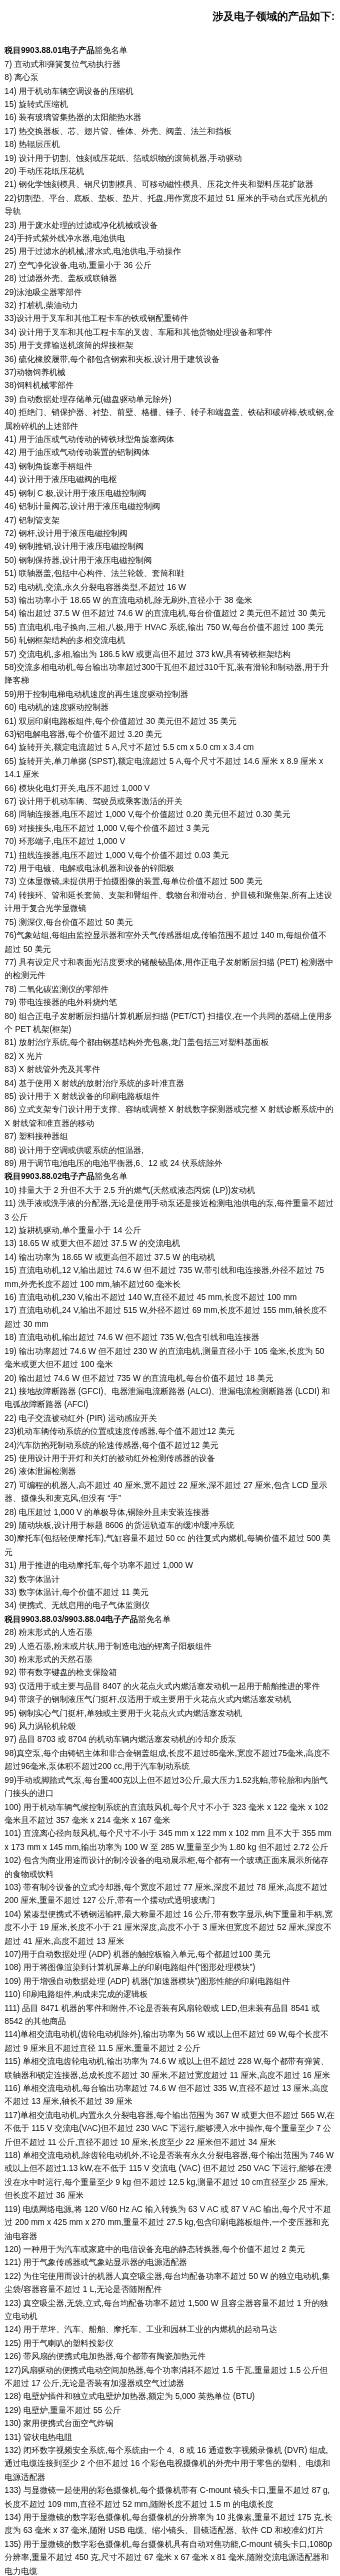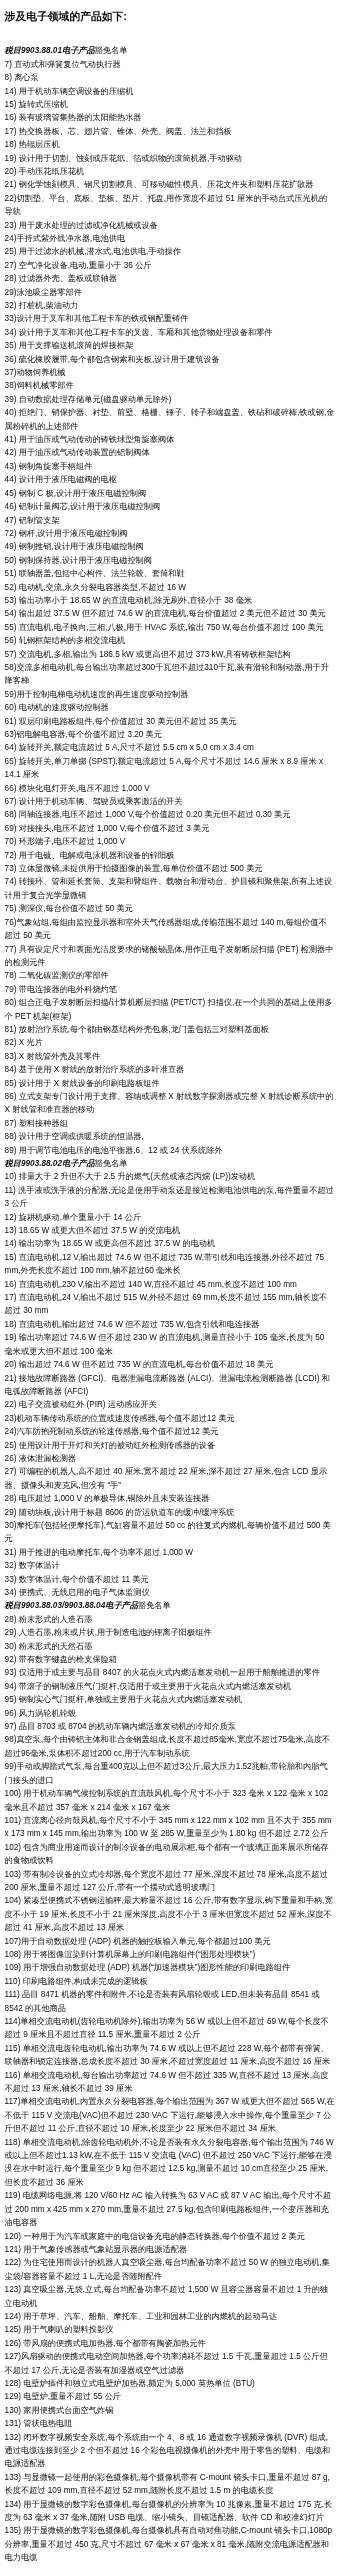--- a/index.html
+++ b/index.html
@@ -1,23 +1,23 @@
 <!DOCTYPE html>
 <html style="font-size:8.2px"><head>
 <meta charset="utf-8">
 <style>
   html,body{margin:0;padding:0;background:#ffffff;}
   body{color:#0d0d0d;font-family:"Liberation Sans","DejaVu Sans",sans-serif;
        font-size:8.2px;line-height:13.4px;-webkit-font-smoothing:antialiased;}
   .page{width:340px;box-sizing:border-box;padding:1px 5.2px 13.4px 4.6px;background:#fff;}
-  .page-title{font-size:10.8px;line-height:15.5px;font-weight:bold;text-align:left;
+  .page-title{font-size:10.8px;line-height:15.5px;font-weight:bold;text-align:right;
               margin:8.2px 0 19.6px 0;}
   p{margin:0;padding:0;}
   .heading{font-weight:normal;}
-  .b{font-weight:bold;font-style:italic;}
+  .b{font-weight:bold;}
   .item{white-space:normal;word-break:break-word;}
 </style>
 </head>
 <body>
 
 <div class="page">
   <h1 class="page-title">涉及电子领域的产品如下:</h1>
 
   <div id="doc-body">
       <p class="heading"><span class="b">税目9903.88.01电子产品</span><span>豁免名单</span></p>
@@ -69,20 +69,21 @@
       <p class="item">60) 电动机的速度驱动控制器</p>
       <p class="item">61) 双层印刷电路板组件,每个价值超过 30 美元但不超过 35 美元</p>
       <p class="item">63)铝电解电容器,每个价值不超过 3.20 美元</p>
       <p class="item">64) 旋转开关,额定电流超过 5 A,尺寸不超过 5.5 cm x 5.0 cm x 3.4 cm</p>
       <p class="item">65) 旋转开关,单刀单掷 (SPST),额定电流超过 5 A,每个尺寸不超过 14.6 厘米 x 8.9 厘米 x 14.1 厘米</p>
       <p class="item">66) 模块化电灯开关,电压不超过 1,000 V</p>
       <p class="item">67) 设计用于机动车辆、驾驶员或乘客激活的开关</p>
       <p class="item">68) 同轴连接器,电压不超过 1,000 V,每个价值超过 0.20 美元但不超过 0.30 美元</p>
       <p class="item">69) 对接接头,电压不超过 1,000 V,每个价值不超过 3 美元</p>
       <p class="item">70) 环形端子,电压不超过 1,000 V</p>
+      <p class="item">71) 扭线连接器,电压不超过 1,000 V,每个价值不超过 0.03 美元</p>
       <p class="item">72) 用于电镀、电解或电泳机器和设备的锌阳极</p>
       <p class="item">73) 立体显微镜,未提供用于拍摄图像的装置,每单位价值不超过 500 美元</p>
       <p class="item">74) 转接环、管和延长套筒、支架和臂组件、载物台和滑动台、护目镜和聚焦架,所有上述设计用于复合光学显微镜</p>
       <p class="item">75) 测深仪,每台价值不超过 50 美元</p>
       <p class="item">76)气象站组,每组由监控显示器和室外天气传感器组成,传输范围不超过 140 m,每组价值不超过 50 美元</p>
       <p class="item">77) 具有设定尺寸和表面光洁度要求的锗酸铋晶体,用作正电子发射断层扫描 (PET) 检测器中的检测元件</p>
       <p class="item">78) 二氧化碳监测仪的零部件</p>
       <p class="item">79) 带电连接器的电外科烧灼笔</p>
       <p class="item">80) 组合正电子发射断层扫描/计算机断层扫描 (PET/CT) 扫描仪,在一个共同的基础上使用多个 PET 机架(框架)</p>
       <p class="item">81) 放射治疗系统,每个都由钢基结构外壳包裹,龙门盖包括三对塑料基面板</p>

